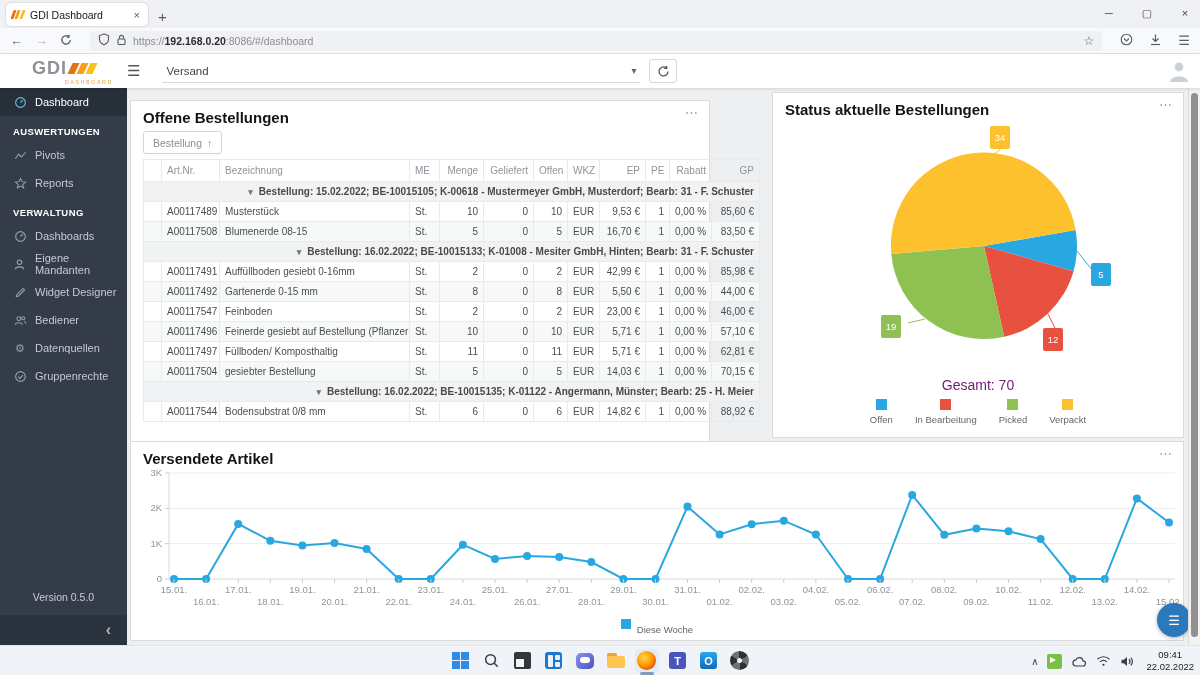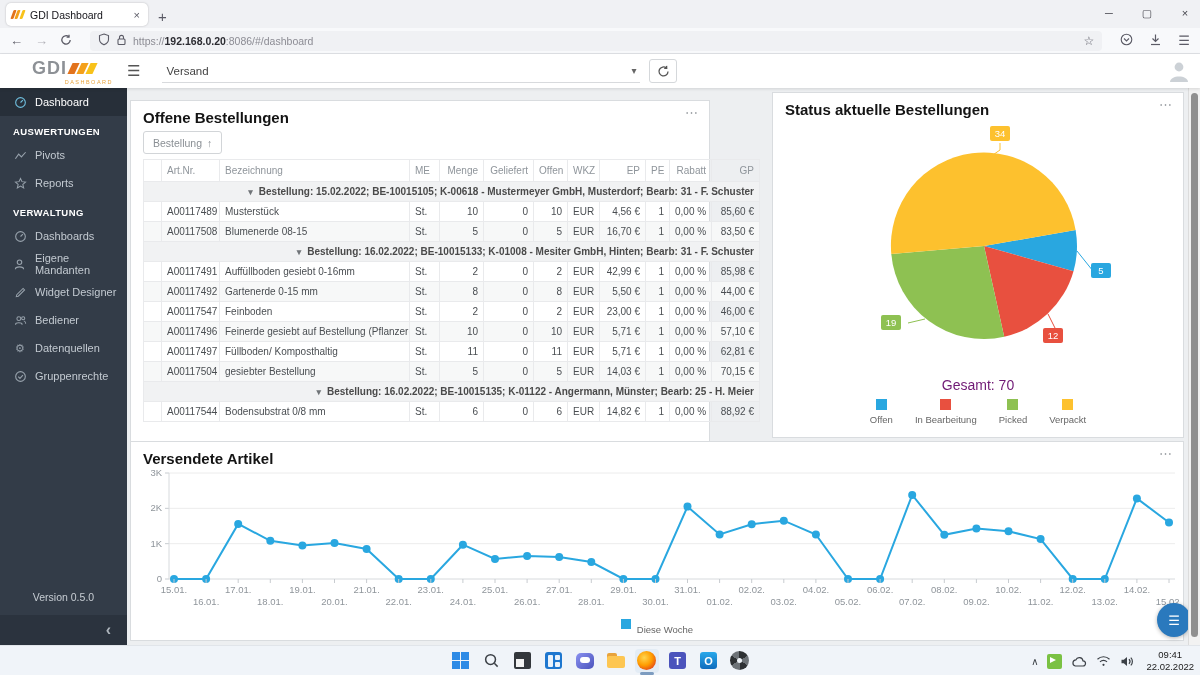--- a/index.html
+++ b/index.html
@@ -75,21 +75,21 @@
   .orders-table th, .orders-table td { border:1px solid #e9eaec; padding:0 5px; white-space:nowrap; overflow:hidden; }
   .orders-table th { height:22px; font-weight:normal; color:#8f959b; }
   .orders-table td { height:20px; color:#4a4e52; }
   .al { text-align:left; } .ar { text-align:right; }
   tr.group td { background:#f1f2f3; color:#4a4a4a; font-weight:bold; font-size:10px;text-align:right; }
   tr.alt td { background:#f7f8f8; }
   .gcaret { color:#707478; font-size:9px; margin:0 6px 0 2px; }
 
   
   .pie-svg { position:absolute; left:0; top:0; }
-  .pie-callout-box { position:absolute; min-width:20px; height:15px; border-radius:2px; color:#fff; font-size:9.5px;
+  .pie-callout-box { position:absolute; min-width:20px; height:23px; border-radius:2px; color:#fff; font-size:9.5px;
                      display:flex; align-items:center; justify-content:center; padding:0 4px; }
   .pie-total { position:absolute; left:0; top:284px; width:100%; text-align:center; color:#701a75; font-size:14px; }
   .pie-legend { position:absolute; left:0; top:306px; width:100%; display:flex; justify-content:center; gap:22px; }
   .pie-legend .pl-item { display:flex; flex-direction:column; align-items:center; gap:4px; }
   .pie-legend .pl-swatch { width:11px; height:11px; }
   .pie-legend .pl-label { font-size:9.5px; color:#666; }
 
   
   .line-svg { position:absolute; left:0; top:0; }
   .line-legend { position:absolute; left:0; top:170px; width:100%; display:flex; justify-content:center; align-items:center; gap:6px; }
@@ -355,21 +355,21 @@
             </tr>
             <tr class="">
               <td></td>
               <td class="al">A00117489</td>
               <td class="al">Musterstück</td>
               <td class="al">St.</td>
               <td class="ar">10</td>
               <td class="ar">0</td>
               <td class="ar">10</td>
               <td class="al">EUR</td>
-              <td class="ar">4,56 €</td>
+              <td class="ar">9,53 €</td>
               <td class="ar">1</td>
               <td class="ar">0,00 %</td>
               <td class="ar">85,60 €</td>
             </tr>
             <tr class="alt">
               <td></td>
               <td class="al">A00117508</td>
               <td class="al">Blumenerde 08-15</td>
               <td class="al">St.</td>
               <td class="ar">5</td>

